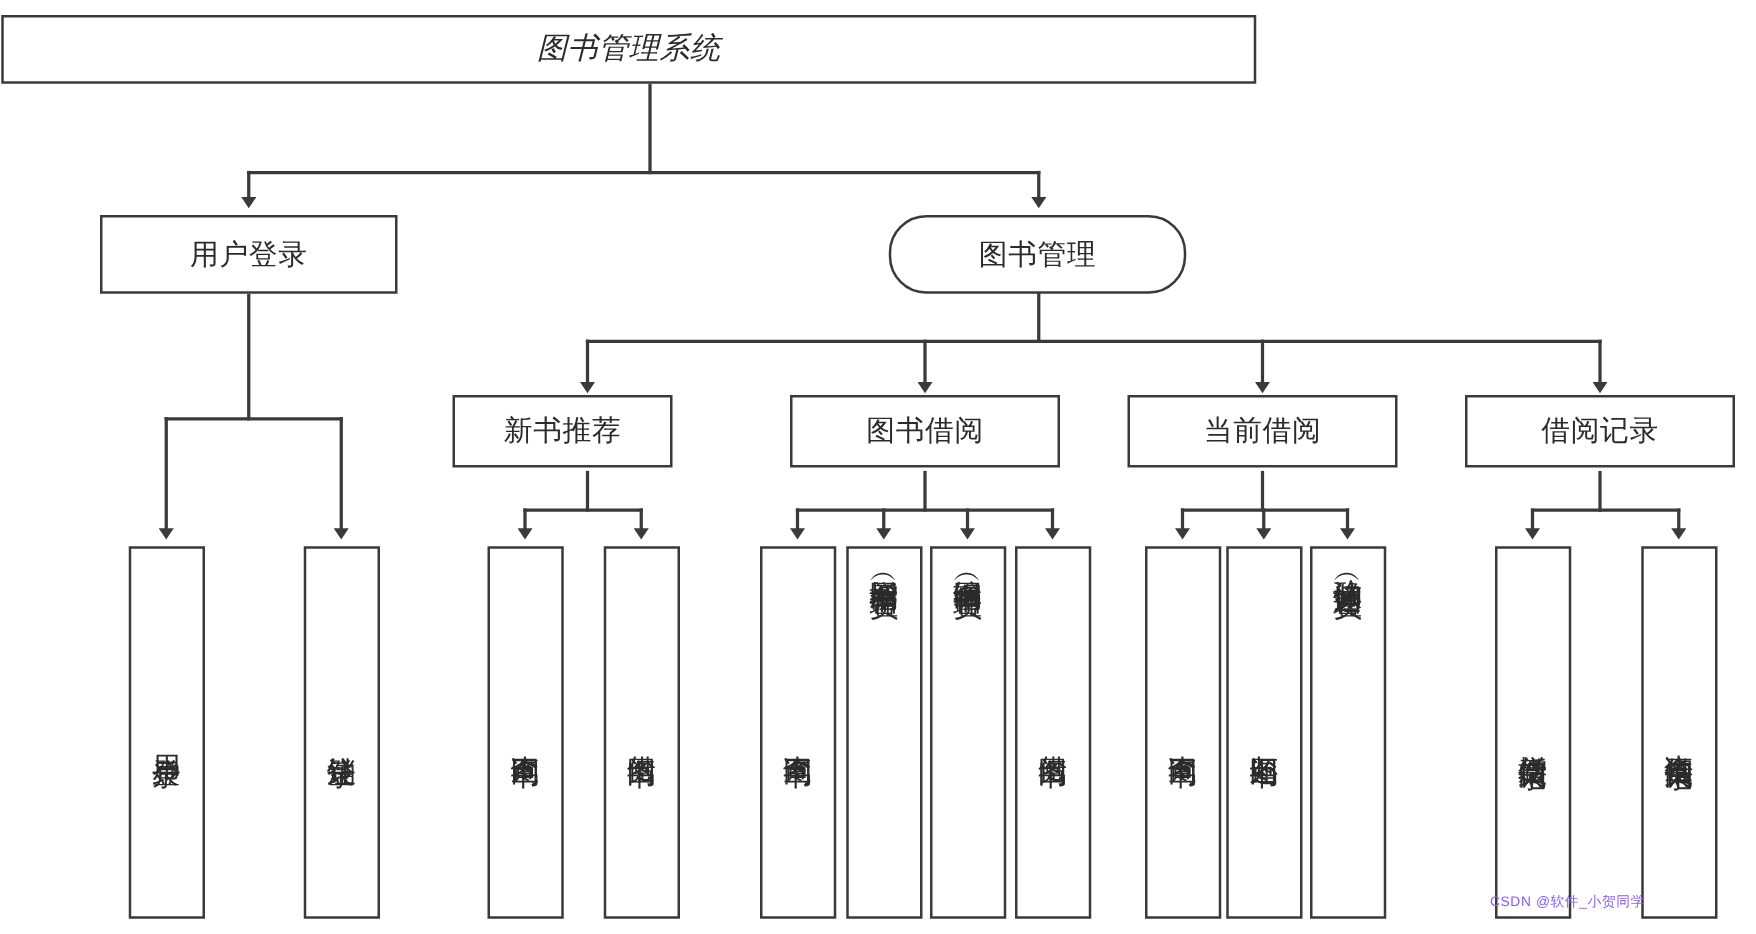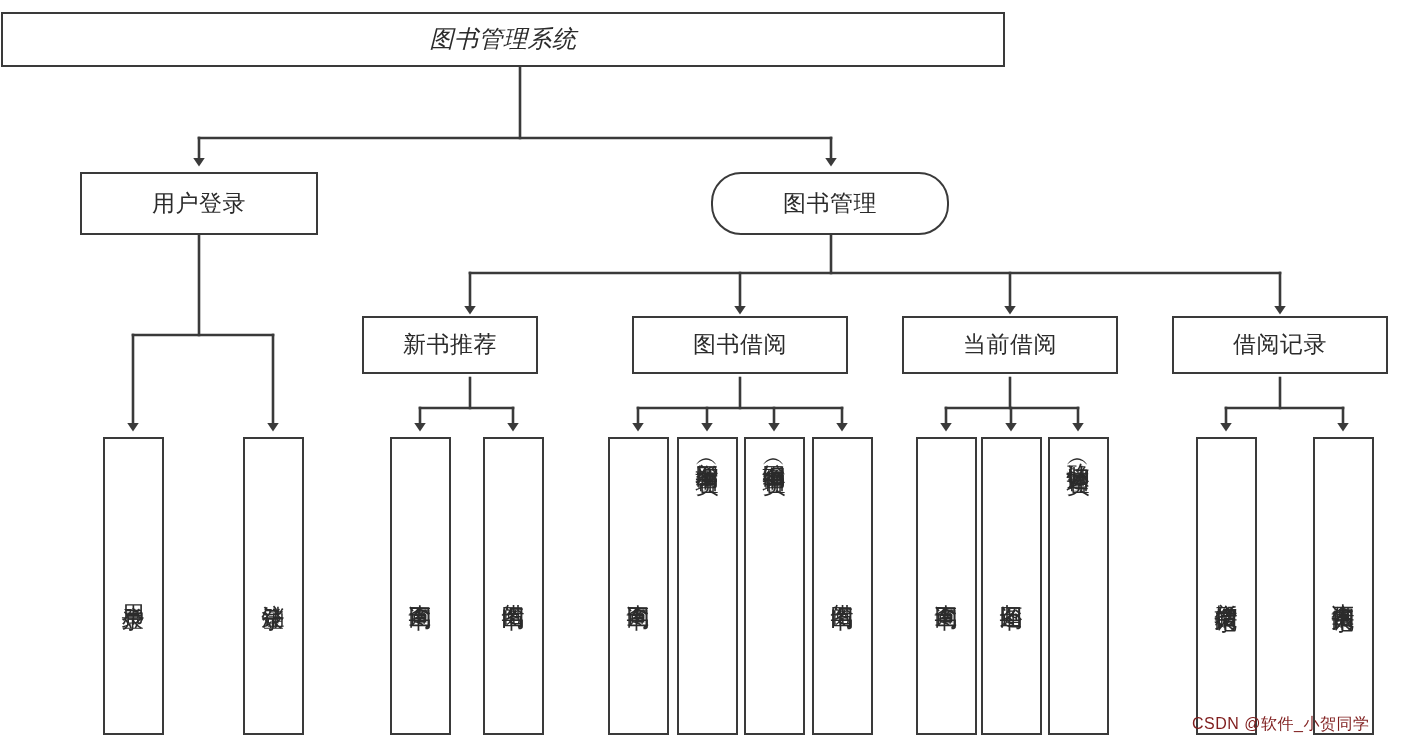--- a/index.html
+++ b/index.html
@@ -57,22 +57,22 @@
     letter-spacing: 1.5px;
     white-space: nowrap;
     color: #2b2b2b;
   }
   .vlabel.centered {
     margin-top: auto;
     margin-bottom: auto;
   }
   .watermark {
     position: absolute;
-    font-size: 16px;
-    color: #7f1d1d;
+    font-size: 11px;
+    color: #8b5cf6;
     letter-spacing: 0.5px;
     white-space: nowrap;
     user-select: none;
   }
 </style>
 </head>
 <body>
 
 <div id="canvas">
 

